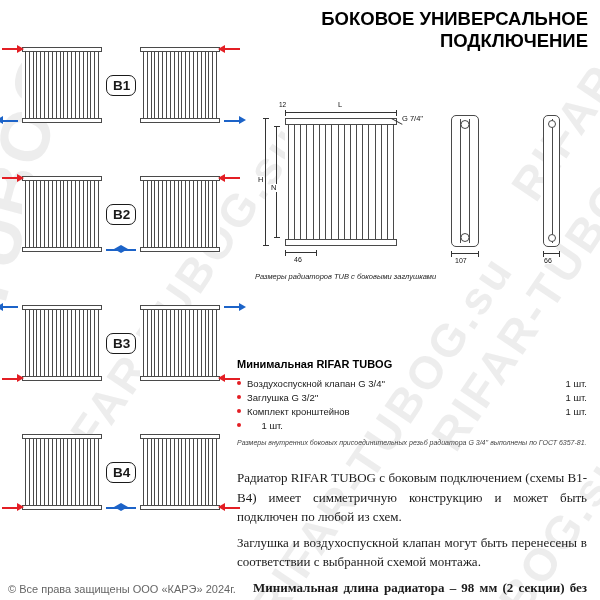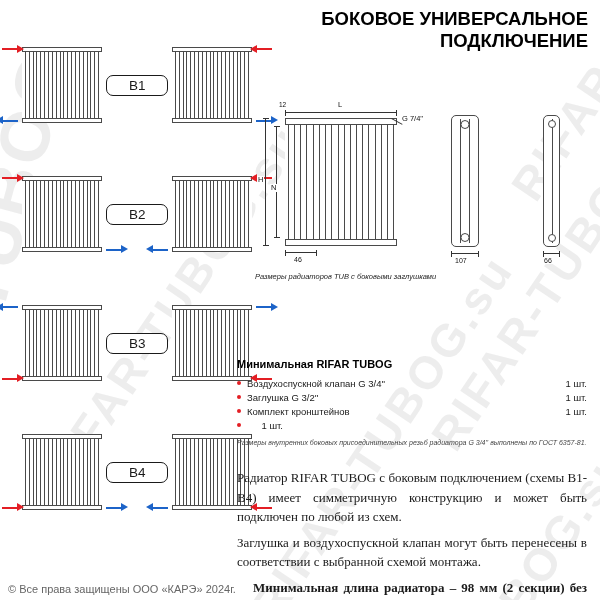--- a/index.html
+++ b/index.html
@@ -11,22 +11,22 @@
       transform-origin:0 0;white-space:nowrap;}
   
   .title{position:absolute;top:8px;right:12px;margin:0;text-align:right;z-index:1;
          font-size:18.5px;font-weight:800;line-height:1.2;white-space:pre-line;color:#000;}
   
   .schemes{position:absolute;left:2px;top:46px;width:236px;z-index:1;}
   .scheme-row{display:flex;align-items:center;height:78px;margin-bottom:51px;position:relative;}
   .rad-wrap{position:relative;}
   .rad-wrap.left{margin-left:20px;margin-right:4px;}
   .rad-wrap.right{margin-left:4px;margin-right:20px;}
-  .scheme-label{border:1.7px solid #1a1a1a;border-radius:7px;padding:2px 22px;font-size:13.5px;
-                font-weight:400;background:#fff;min-width:16px;text-align:right;z-index:2;}
+  .scheme-label{border:1.7px solid #1a1a1a;border-radius:7px;padding:2px 6px;font-size:13.5px;
+                font-weight:700;background:#fff;min-width:16px;text-align:right;z-index:2;}
   .radiator{display:flex;flex-direction:column;background:#fff;width:80px;height:76px;}
   .rad-bar{height:5px;border:1.3px solid var(--outline);box-sizing:border-box;background:#fff;}
   .rad-body{flex:1;display:flex;justify-content:space-between;padding:0 3px;box-sizing:border-box;}
   .rad-tube{width:4.8px;border-left:1.2px solid var(--outline);border-right:1.2px solid var(--outline);
             box-sizing:border-box;background:#fff;}
   .radiator.large{width:112px;height:128px;}
   .radiator.large .rad-bar{height:7px;}
   .radiator.large .rad-tube{width:7px;}
   
   .arrow{position:absolute;height:2.4px;width:16px;z-index:2;}

